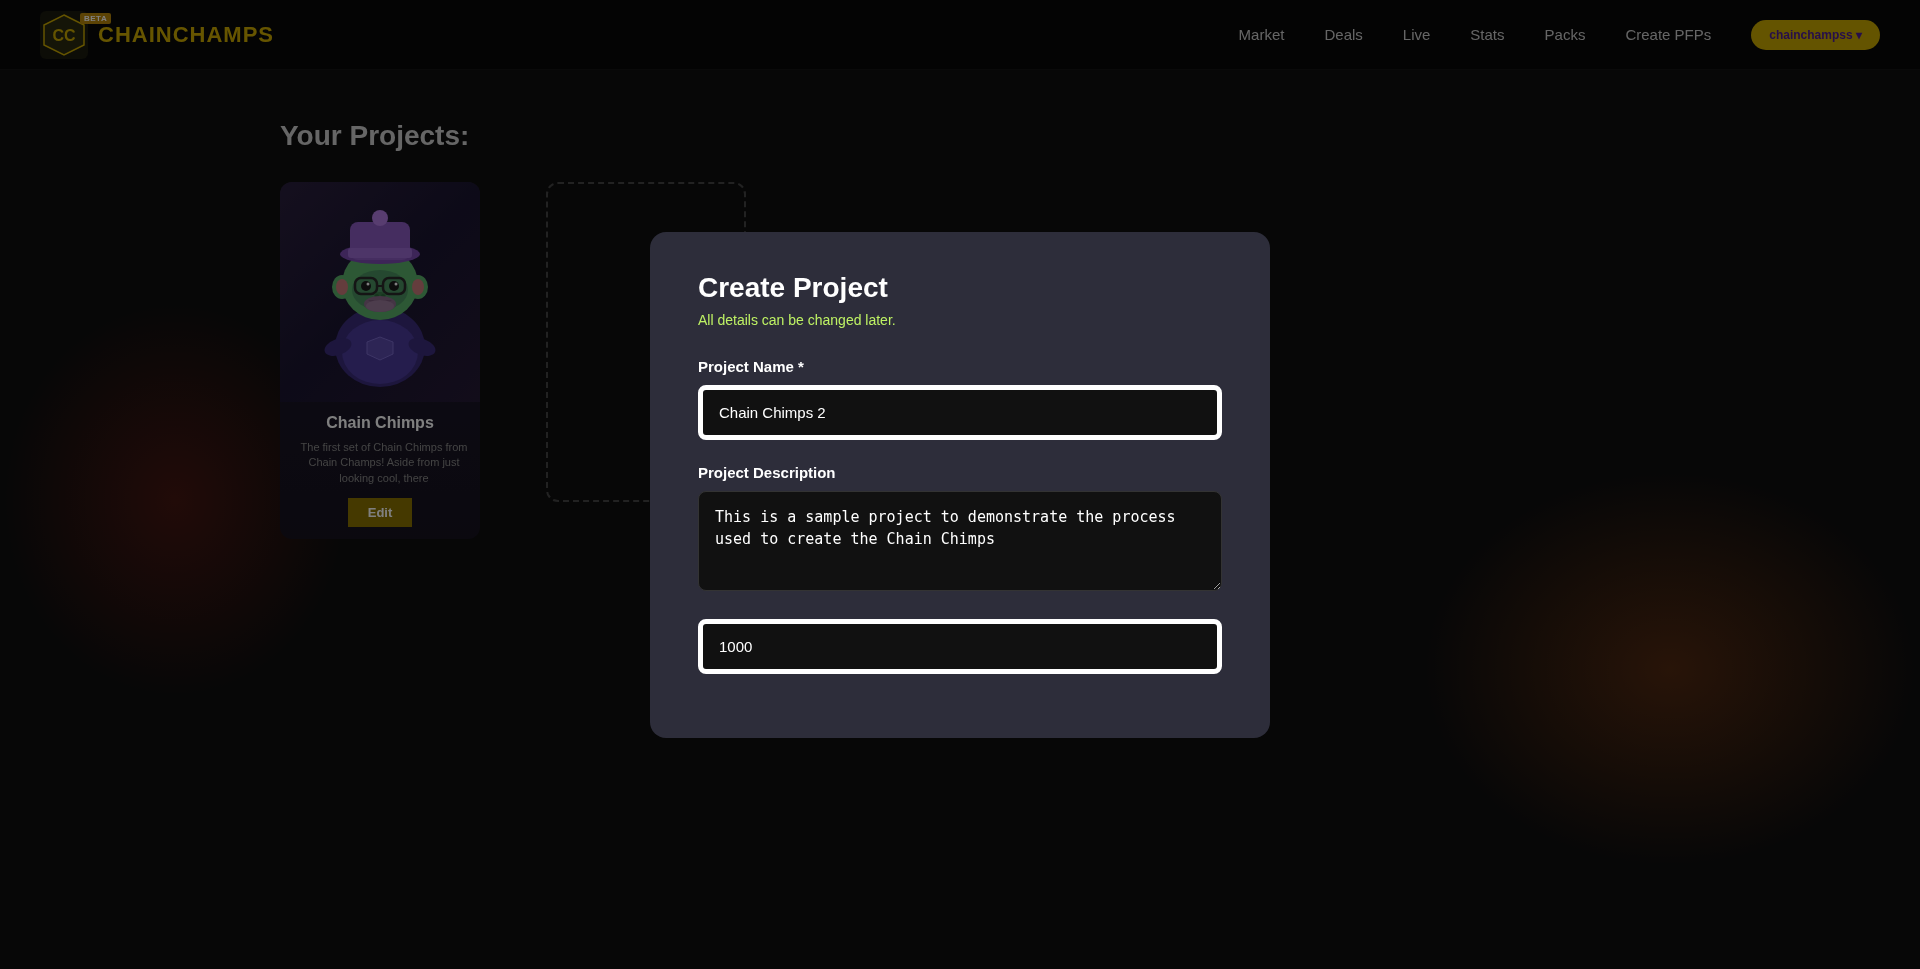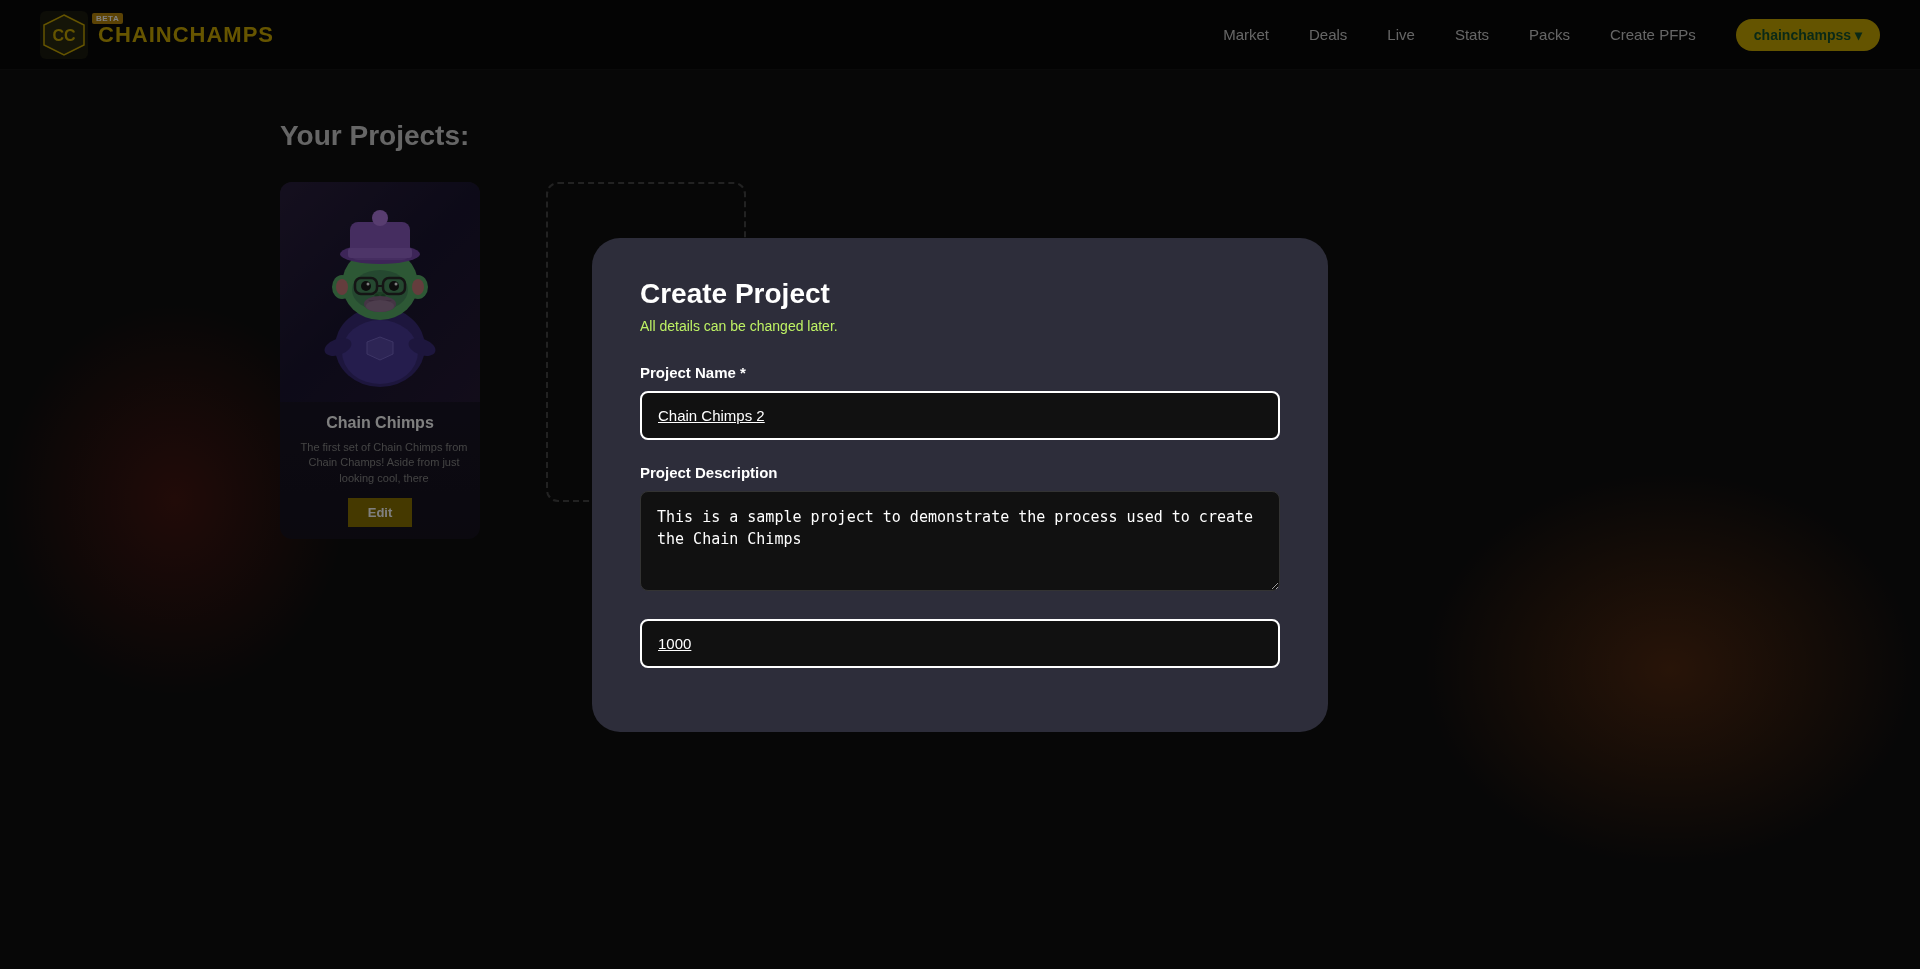--- a/index.html
+++ b/index.html
@@ -66,21 +66,21 @@
     .brand-chain {
       color: #ccaa00;
     }
     .brand-champs {
       color: #ccaa00;
     }
 
     .beta-badge {
       position: absolute;
       top: 2px;
-      left: 52px;
+      left: 40px;
       background: #b8860b;
       color: #fff;
       font-size: 8px;
       font-weight: bold;
       padding: 1px 4px;
       border-radius: 2px;
       letter-spacing: 0.5px;
     }
 
     .navbar-nav {
@@ -91,25 +91,25 @@
 
     .nav-link {
       color: #cccccc;
       text-decoration: none;
       font-size: 15px;
       font-weight: 500;
     }
 
     .nav-user-btn {
       background: #c9a800;
-      color: #14532d;
+      color: #4c1d95;
       border: none;
       border-radius: 20px;
       padding: 8px 18px;
-      font-size: 14px;
+      font-size: 12px;
       font-weight: 700;
       cursor: pointer;
       display: flex;
       align-items: center;
       gap: 6px;
     }
 
     
     .main-content {
       position: relative;
@@ -212,23 +212,23 @@
       height: 969px;
       background: rgba(0,0,0,0.5);
       z-index: 100;
       display: flex;
       align-items: center;
       justify-content: center;
     }
 
     .modal {
       background: #2d2d3a;
-      border-radius: 28px;
+      border-radius: 16px;
       padding: 40px 48px;
-      width: 736px;
+      width: 620px;
       position: relative;
     }
 
     .modal-title {
       color: #ffffff;
       font-size: 28px;
       font-weight: 700;
       margin-bottom: 8px;
     }
 
@@ -246,27 +246,26 @@
       display: block;
     }
 
     .form-group {
       margin-bottom: 24px;
     }
 
     .form-input {
       width: 100%;
       background: #111111;
-      border: 2px solid #ffffff;
+      border: 5px solid #ffffff;
       border-radius: 8px;
       padding: 14px 16px;
       color: #ffffff;
       font-size: 15px;
       outline: none;
-      text-decoration: underline;
     }
 
     .form-textarea {
       width: 100%;
       background: #111111;
       border: 1px solid #333;
       border-radius: 8px;
       padding: 14px 16px;
       color: #ffffff;
       font-size: 15px;

